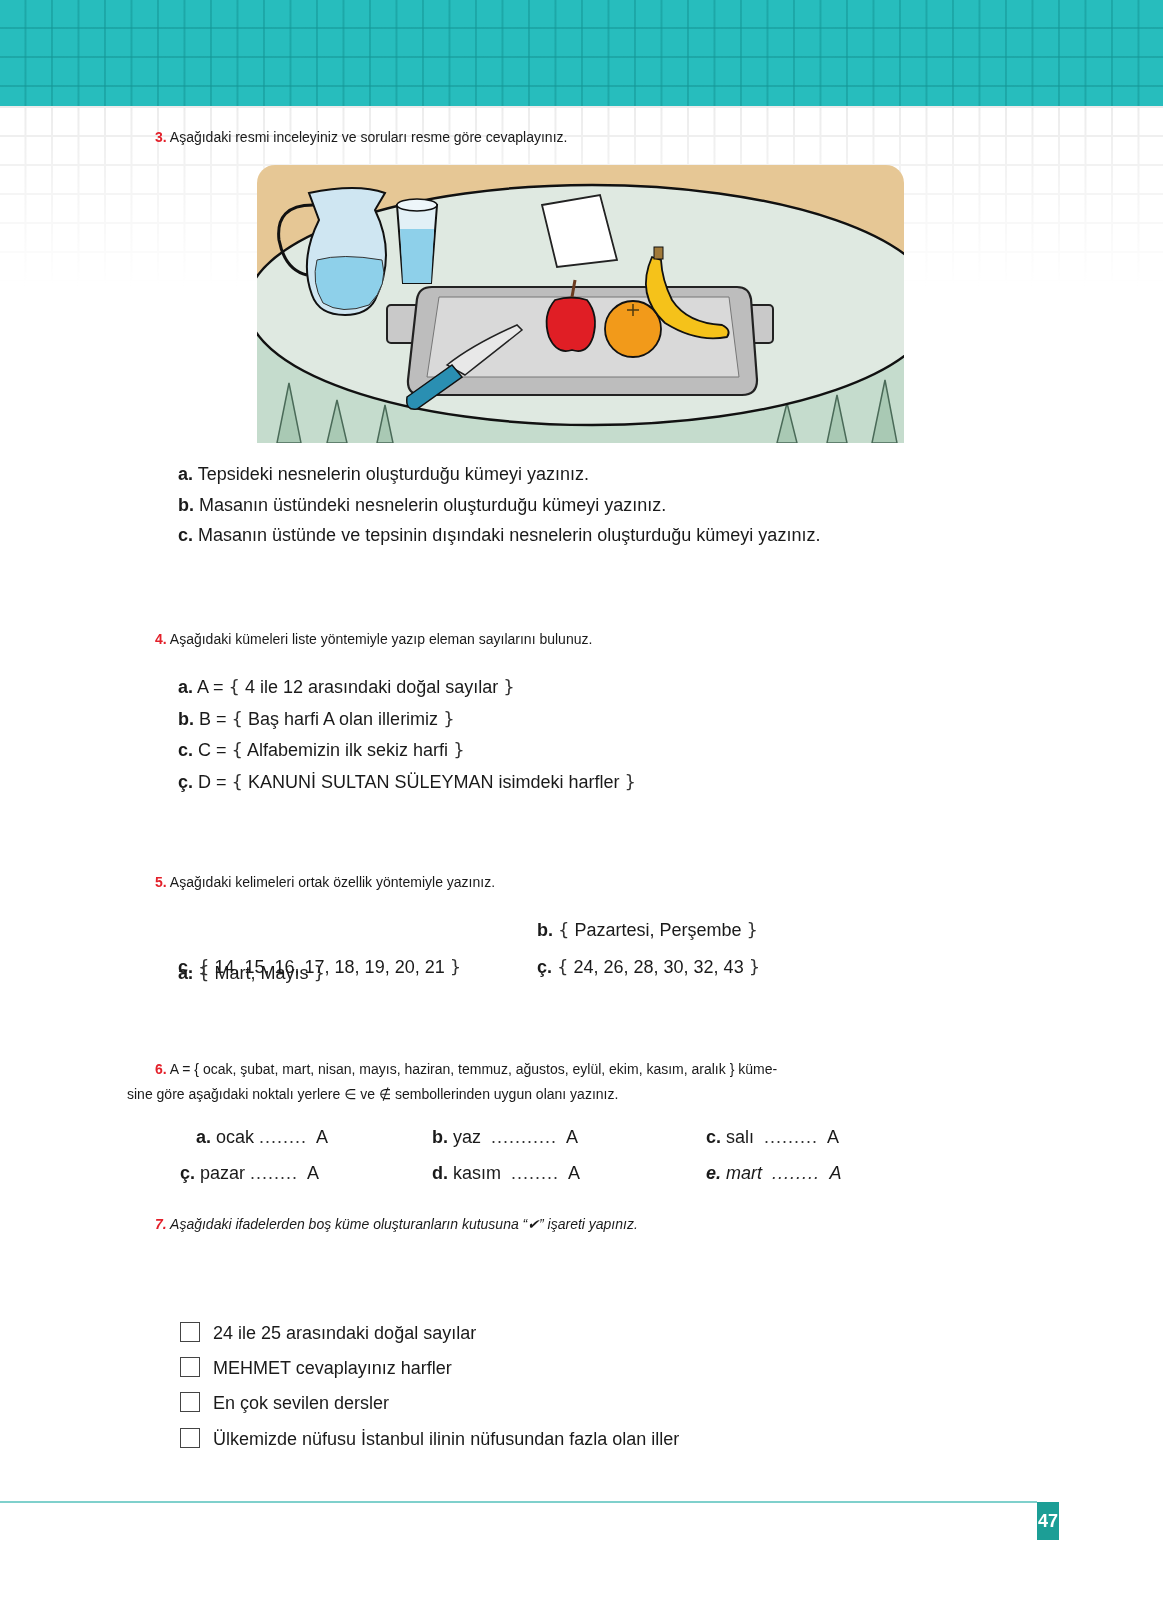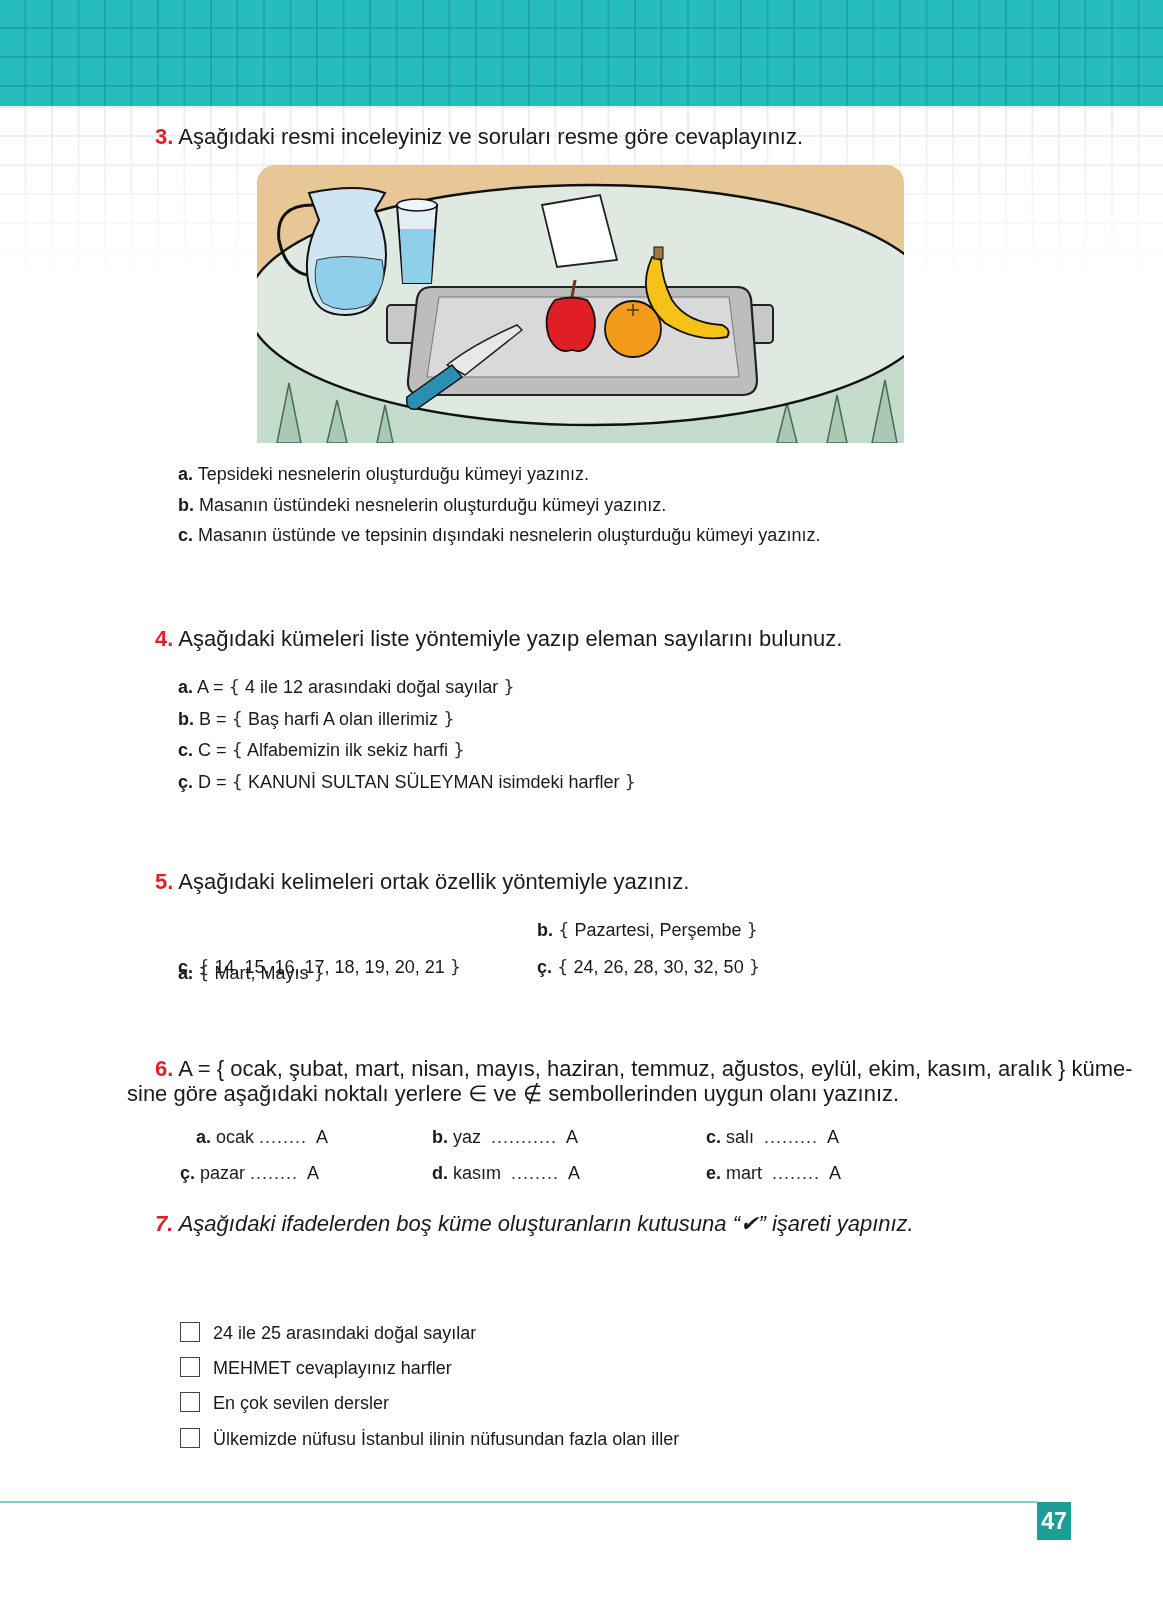--- a/index.html
+++ b/index.html
@@ -22,41 +22,41 @@
     position: absolute; left: 0; top: 106px; width: 1163px; height: 180px;
     background-image:
       linear-gradient(to right, #ececec 2px, transparent 2px),
       linear-gradient(to bottom, #ececec 2px, transparent 2px);
     background-size: 26.5px 29px;
     background-position: -2px 0;
     -webkit-mask-image: linear-gradient(to bottom, rgba(0,0,0,1), rgba(0,0,0,0));
     mask-image: linear-gradient(to bottom, rgba(0,0,0,1), rgba(0,0,0,0));
   }
   .q {
-    position: absolute; font-size: 22px; line-height: 22px; white-space: nowrap;
+    position: absolute; font-size: 14px; line-height: 22px; white-space: nowrap;
   }
   .qnum { color: #e3202a; font-weight: bold; }
   .lbl { font-weight: bold; }
   .item { position: absolute; font-size: 18px; line-height: 22px; white-space: nowrap; }
   .brace { font-family: "DejaVu Sans", sans-serif; font-weight: normal; font-size: 18px; color: #333; }
   .dots { letter-spacing: 1px; color: #333; }
   .illustration {
     position: absolute; left: 257px; top: 165px; width: 647px; height: 278px;
     border-radius: 18px 18px 0 0; overflow: hidden;
   }
   .checkbox {
     position: absolute; width: 20px; height: 20px; border: 1.5px solid #444; background: #fff;
     box-sizing: border-box;
   }
   .footer-line {
     position: absolute; left: 0; top: 1501px; width: 1037px; height: 2px; background: #7fd0cc;
   }
   .page-number {
-    position: absolute; left: 1037px; top: 1502px; width: 34px; height: 38px;
-    background: #1c9e96; color: #fff; font-weight: bold; font-size: 23px;
+    position: absolute; left: 1037px; top: 1502px; width: 22px; height: 38px;
+    background: #1c9e96; color: #fff; font-weight: bold; font-size: 18px;
     display: flex; align-items: center; justify-content: center;
   }
 </style>
 </head>
 <body>
 
 <div class="header-band"></div>
 <div class="grid-fade"></div>
 
 <div class="q" style="left:155px; top:126px;">
@@ -187,21 +187,21 @@
 </div>
 <div class="item" style="left:178px; top:956px;">
   <span class="lbl">c.</span>
   <span class="brace">{</span>
   <span>14, 15, 16, 17, 18, 19, 20, 21</span>
   <span class="brace">}</span>
 </div>
 <div class="item" style="left:537px; top:956px;">
   <span class="lbl">ç.</span>
   <span class="brace">{</span>
-  <span>24, 26, 28, 30, 32, 50</span>
+  <span>24, 26, 28, 30, 32, 43</span>
   <span class="brace">}</span>
 </div>
 
 <div class="q" style="left:155px; top:1058px;">
   <span class="qnum">6.</span>
   <span>A = { ocak, şubat, mart, nisan, mayıs, haziran, temmuz, ağustos, eylül, ekim, kasım, aralık } küme-</span>
 </div>
 <div class="q" style="left:127px; top:1083px;">
   <span>sine göre aşağıdaki noktalı yerlere</span>
   <span>∈</span>
@@ -233,21 +233,21 @@
   <span>pazar</span>
   <span class="dots">........</span>&nbsp;
   <span>A</span>
 </div>
 <div class="item" style="left:432px; top:1162px;">
   <span class="lbl">d.</span>
   <span>kasım</span>&nbsp;
   <span class="dots">........</span>&nbsp;
   <span>A</span>
 </div>
-<div class="item" style="left:706px; top:1162px;">
+<div class="item" style="left:706px; top:1162px;font-style:italic;">
   <span class="lbl">e.</span>
   <span>mart</span>&nbsp;
   <span class="dots">........</span>&nbsp;
   <span>A</span>
 </div>
 
 <div class="q" style="left:155px; top:1213px;font-style:italic;">
   <span class="qnum">7.</span>
   <span>Aşağıdaki ifadelerden boş küme oluşturanların kutusuna “</span><span>✔</span><span>” işareti yapınız.</span>
 </div>

